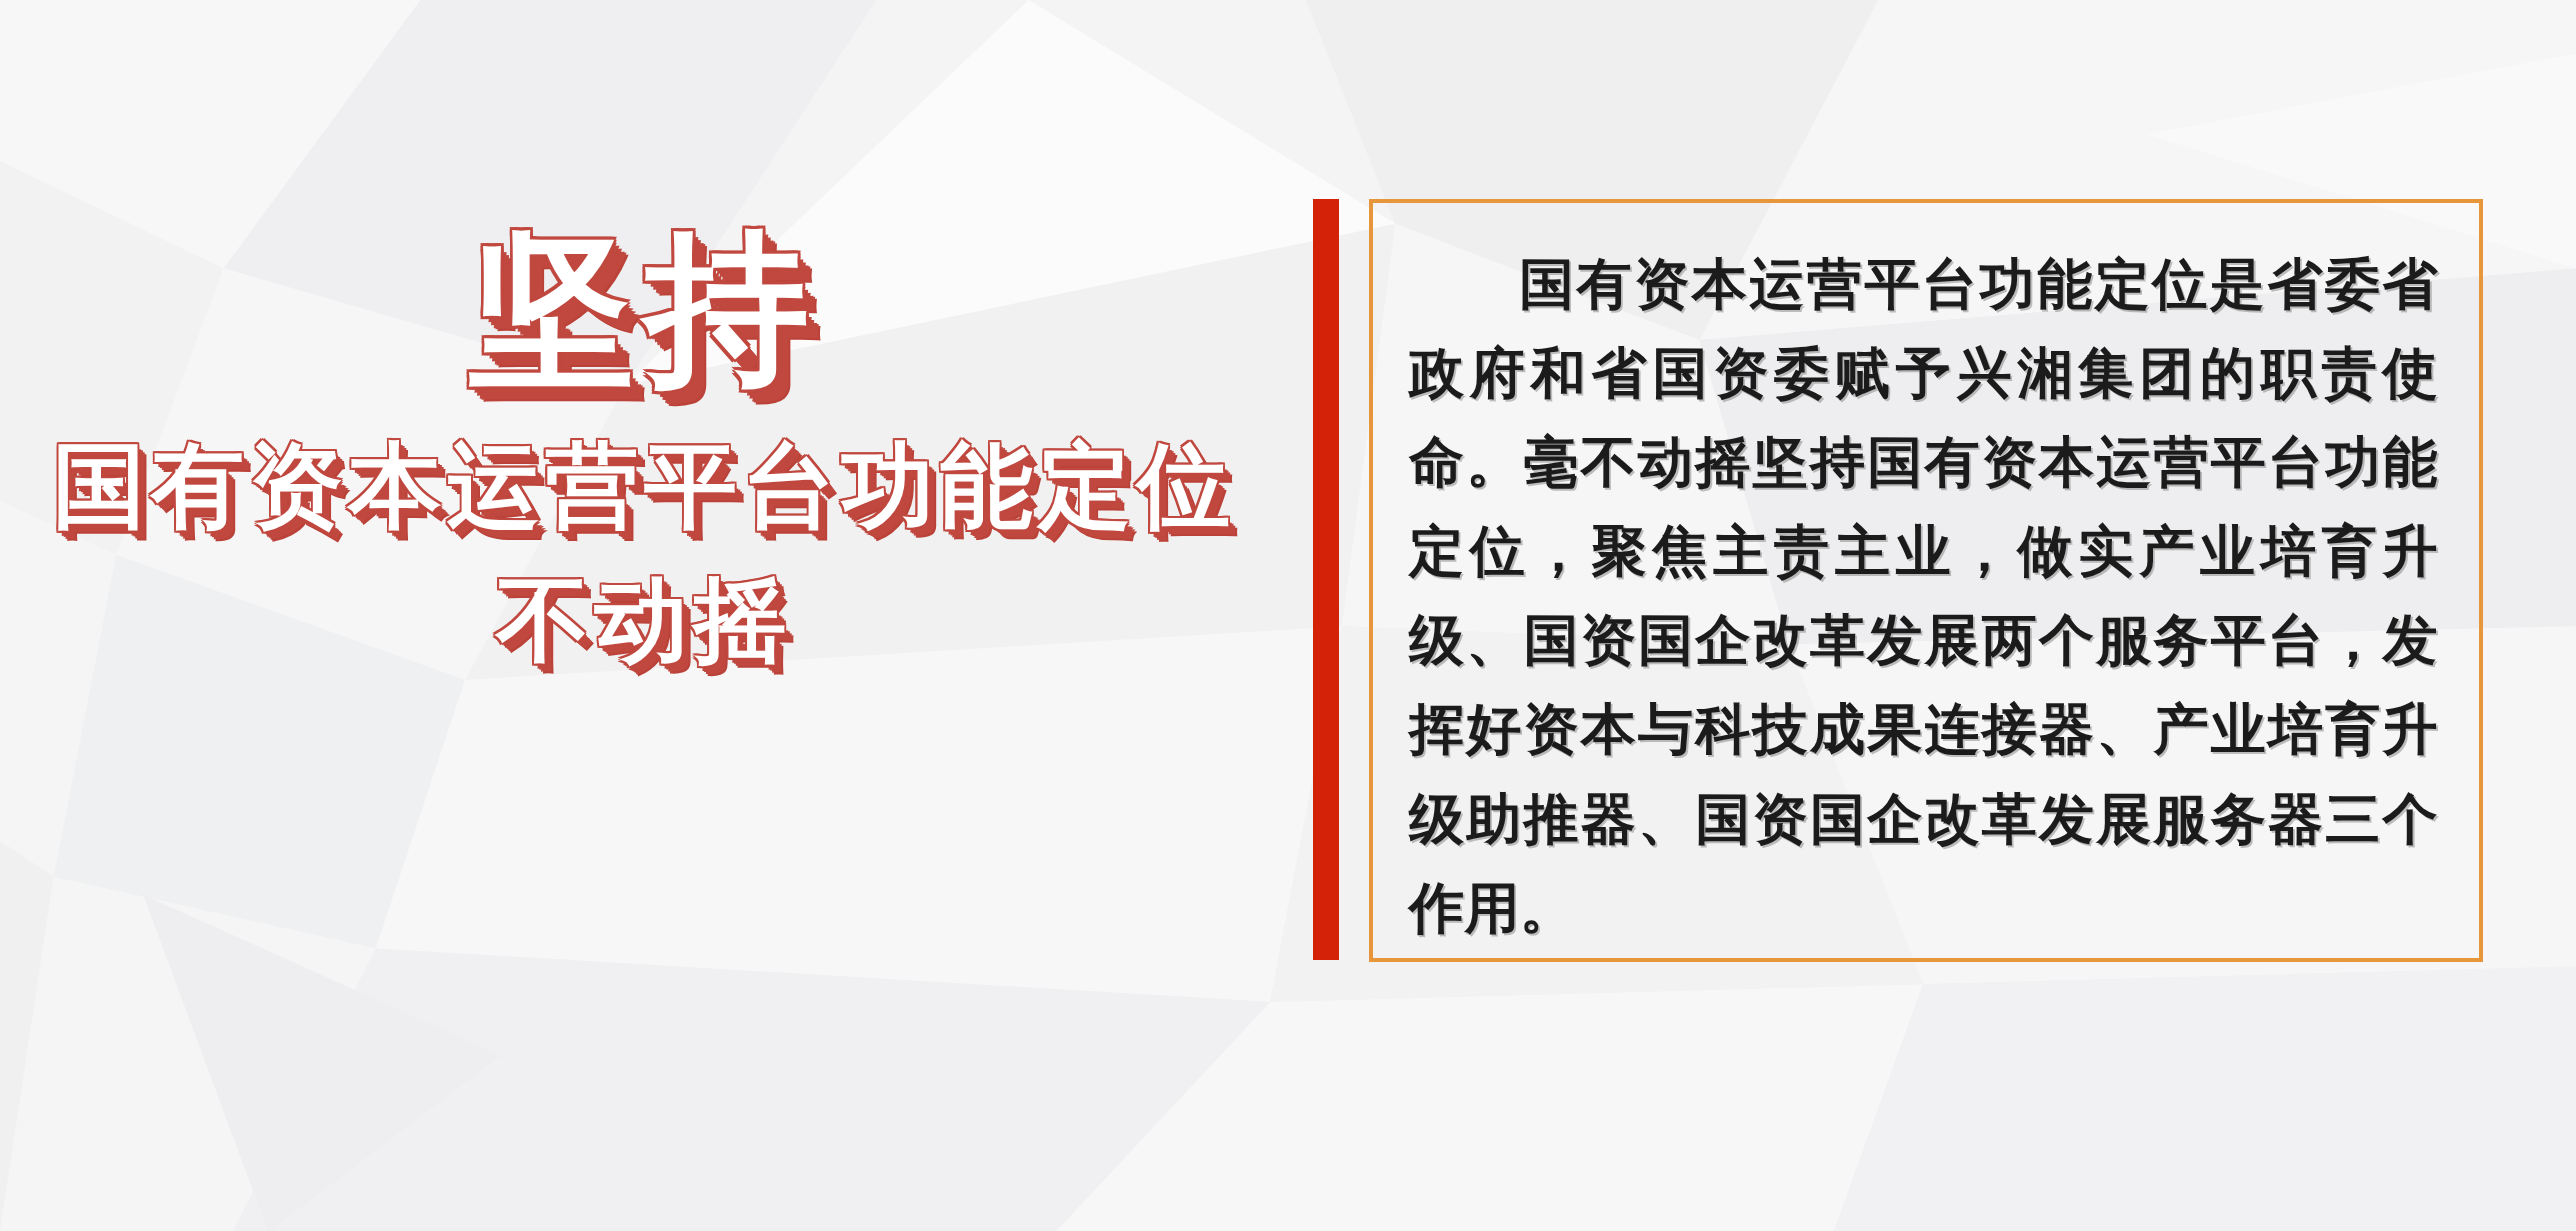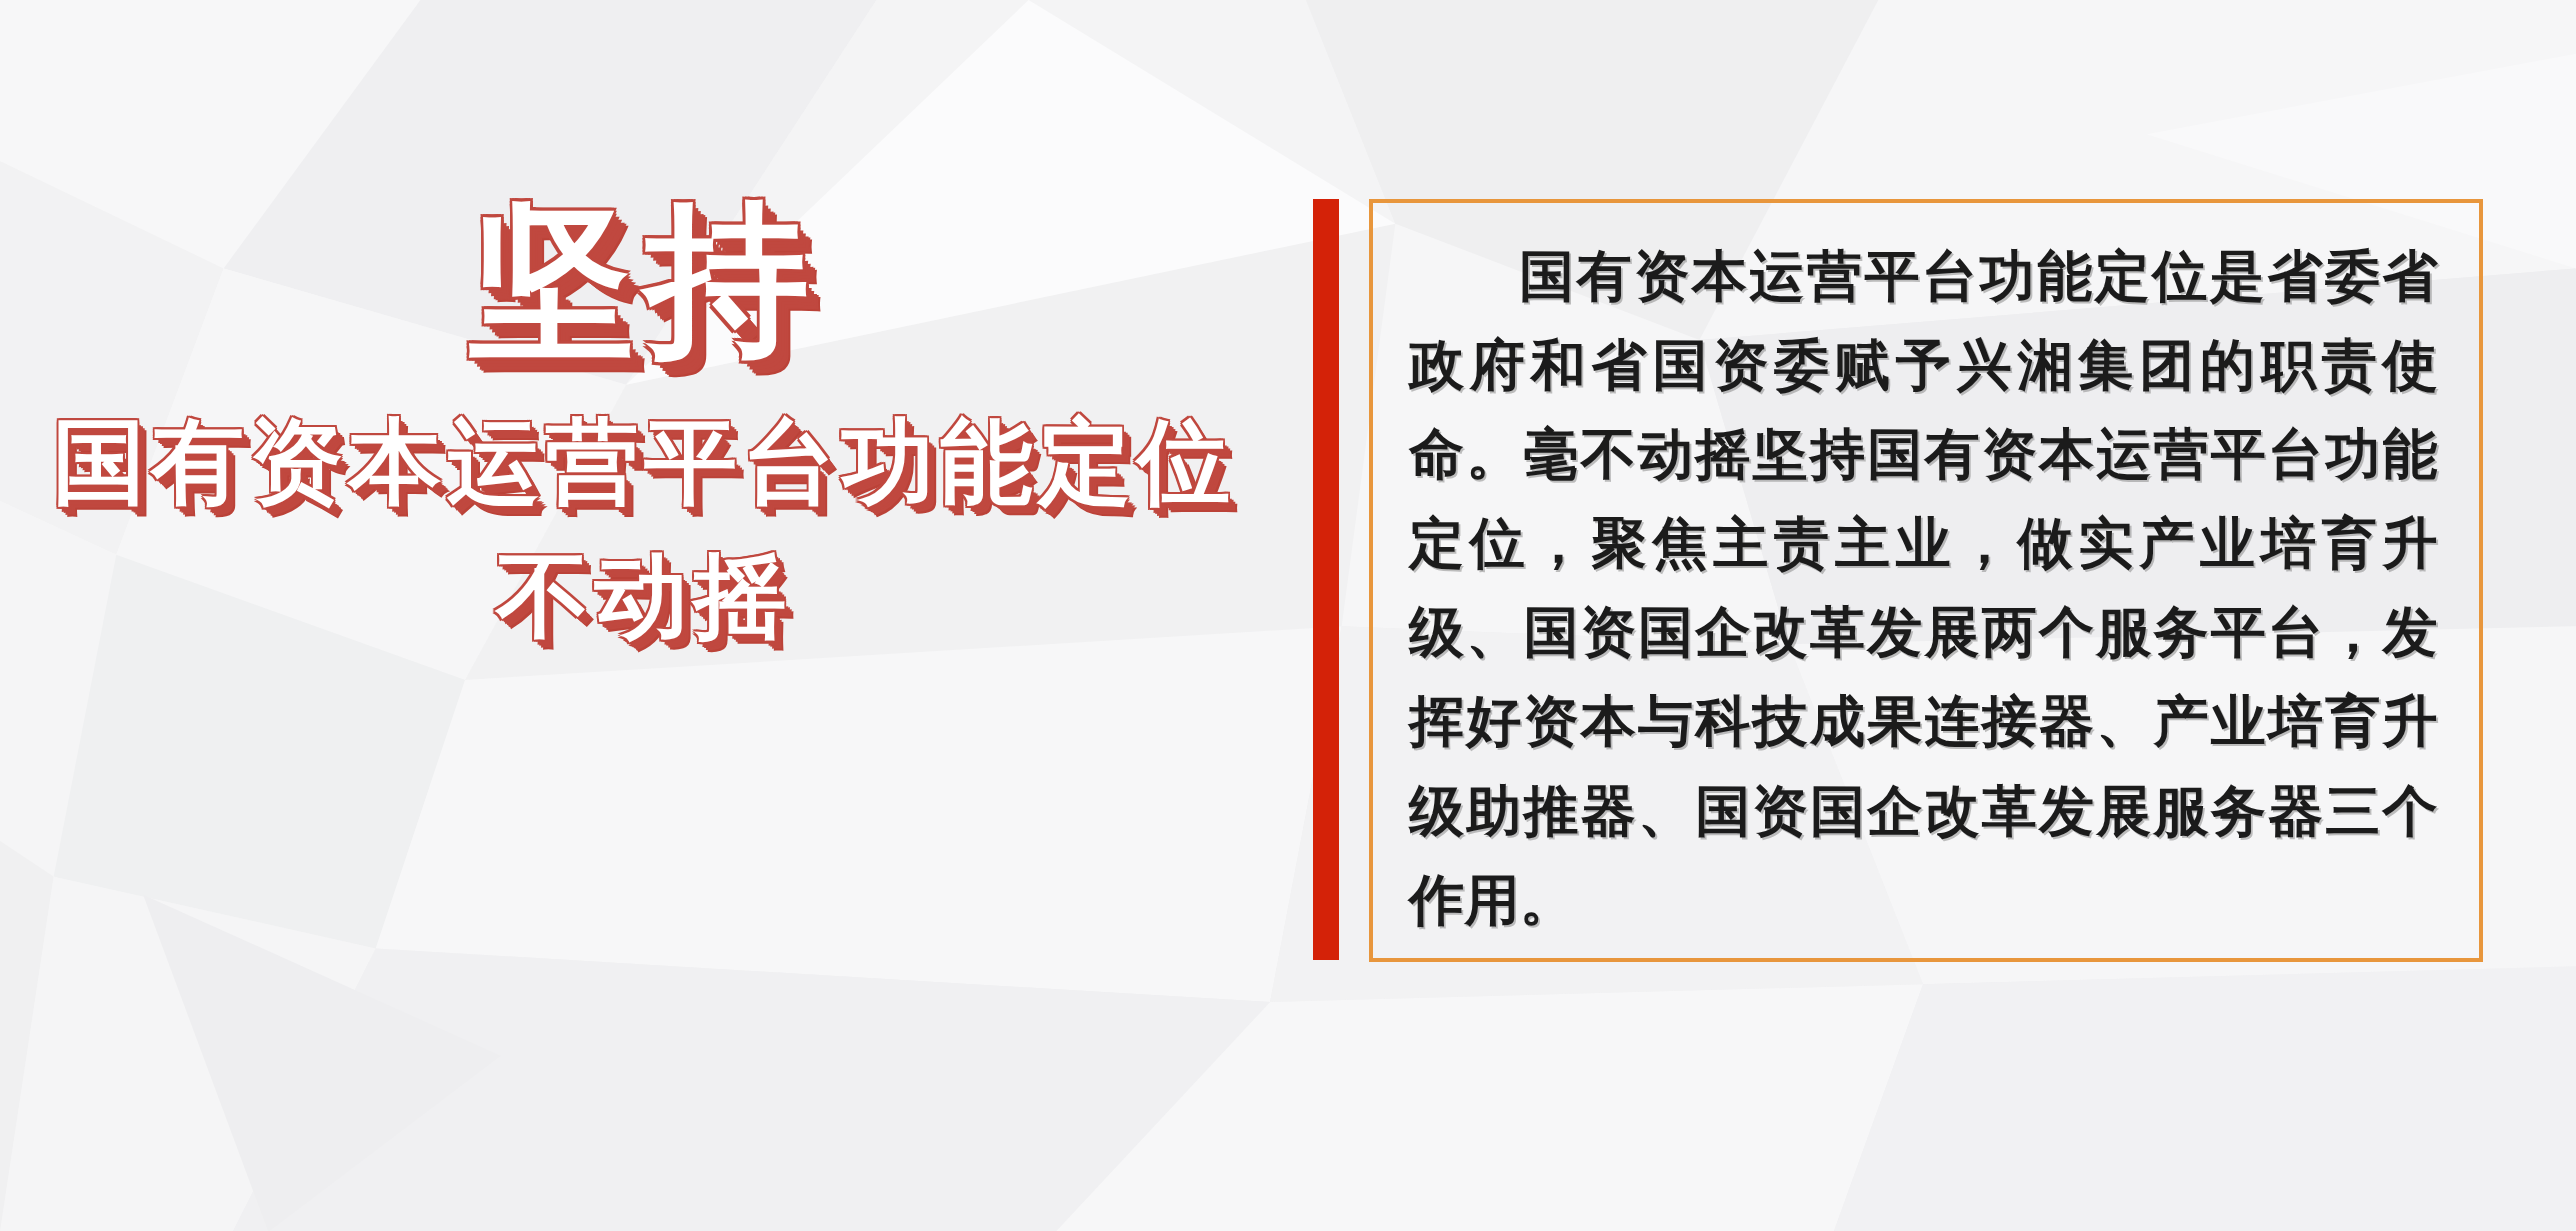--- a/index.html
+++ b/index.html
@@ -10,23 +10,23 @@
     overflow:hidden;
   }
   #stage{position:relative;width:2576px;height:1232px;overflow:hidden;}
 
   
   #bg{position:absolute;inset:0;background:linear-gradient(135deg,#fafafa 0%,#f0f0f1 45%,#ececee 70%,#f6f6f7 100%);}
   #bgsvg{position:absolute;inset:0;width:2576px;height:1232px;}
 
   
   #title-block{
-    position:absolute;left:0;top:211px;width:1288px;
+    position:absolute;left:0;top:228px;width:1288px;
     text-align:center;
-    font-family:Liberation Mono, monospace;
+    font-family:Liberation Serif, serif;
     font-weight:bold;
     -webkit-font-smoothing:antialiased;
   }
   .title-line{
     color:#ffffff;
     letter-spacing:.06em;
     white-space:nowrap;
     line-height:1.0;
   }
   #title-main{
@@ -62,21 +62,21 @@
   }
   #quote-box{
     position:absolute;left:1369px;top:199px;width:1114px;height:763px;
     border:4.5px solid #e8963c;
     box-sizing:border-box;
     background:transparent;
   }
   #quote-text{
     position:absolute;left:0;top:0;width:100%;height:100%;
     box-sizing:border-box;
-    padding:28px 41px 0 36px;
+    padding:36px 41px 0 36px;
     font-family:"DejaVu Serif","Liberation Serif",serif;
     font-weight:bold;
     font-size:55px;
     line-height:1.62;
     color:#1b1b1b;
     text-align:justify;
     text-justify:inter-character;
     letter-spacing:0.4px;
     text-indent:2em;
     text-shadow:1.8px 1.8px 0 rgba(140,140,140,.55);

